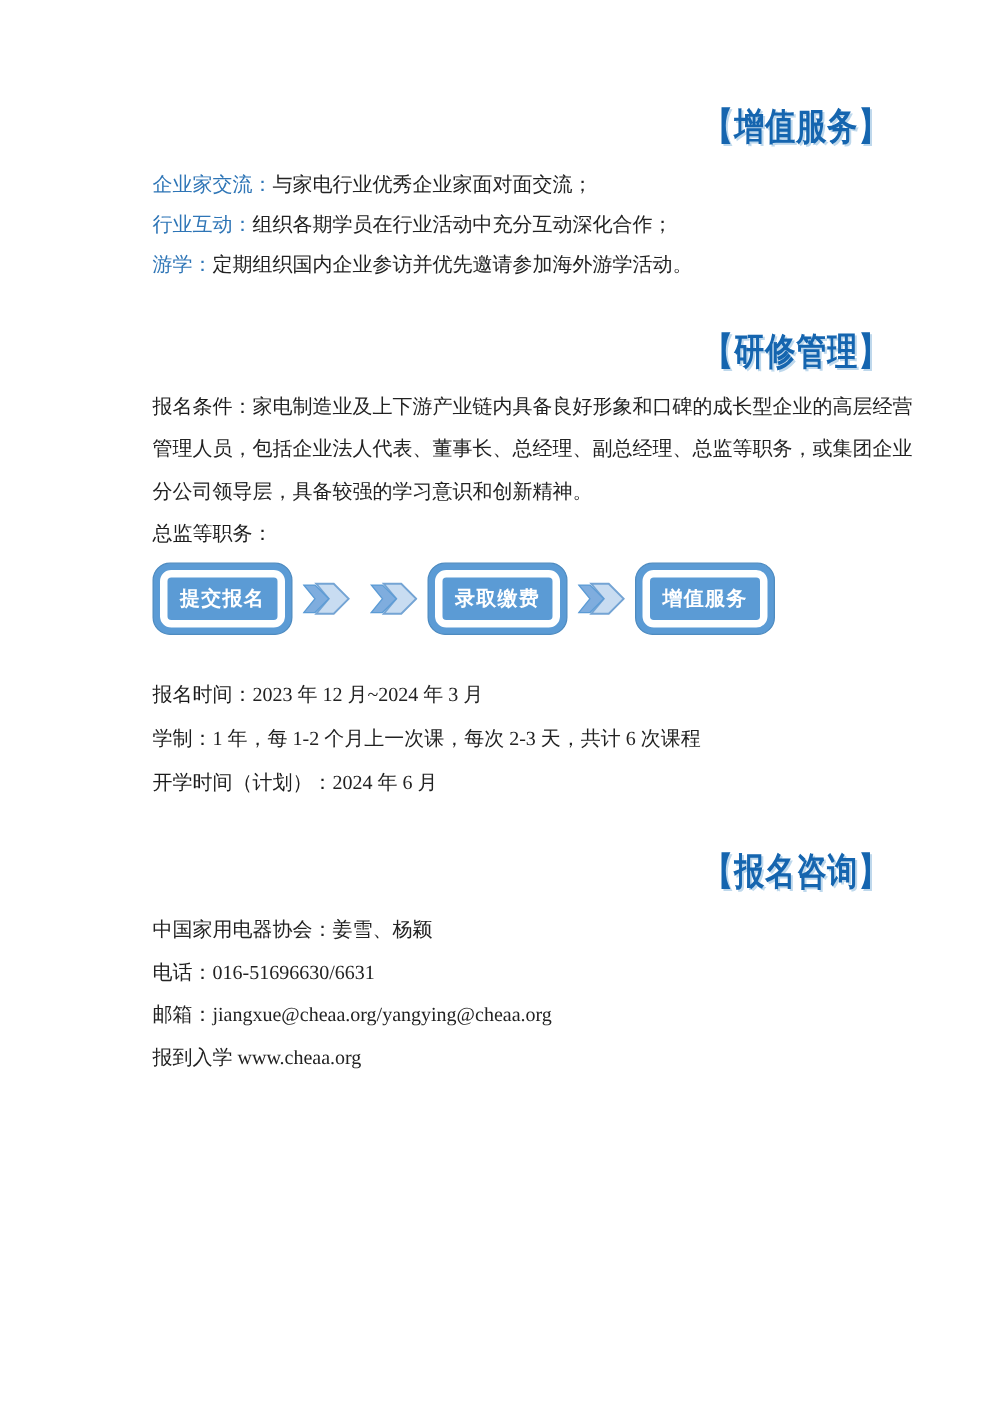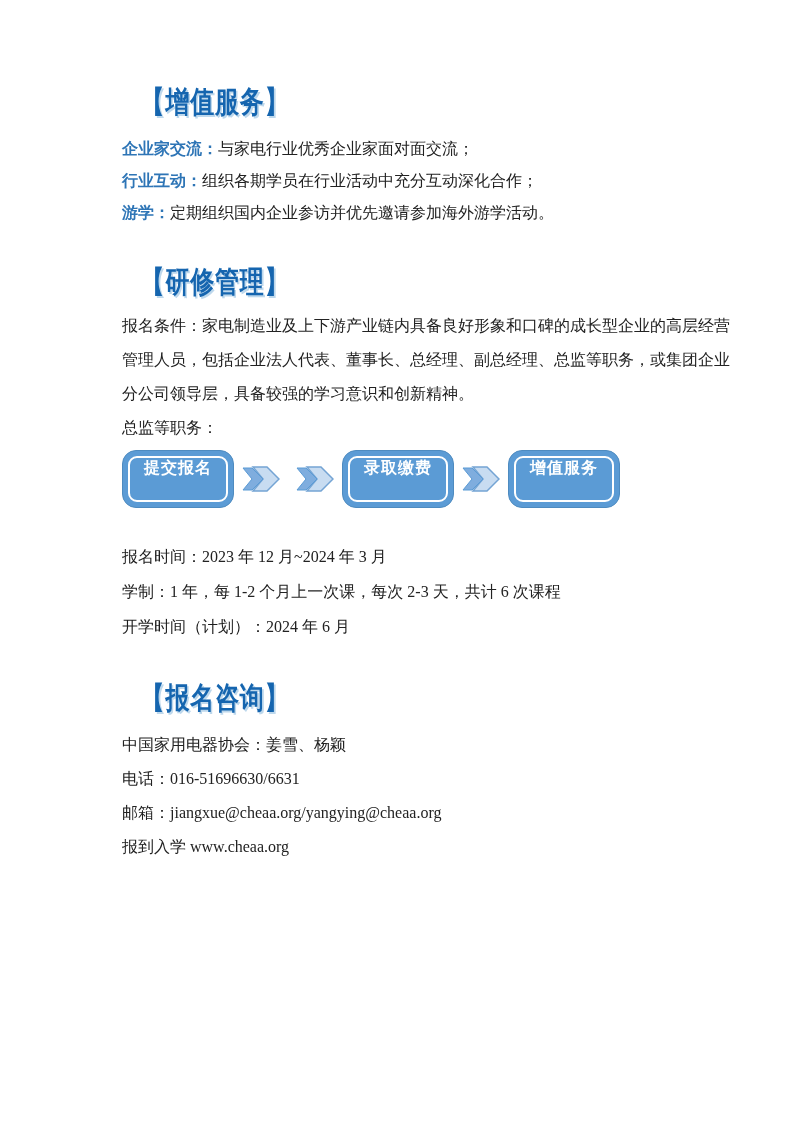--- a/index.html
+++ b/index.html
@@ -9,37 +9,37 @@
     margin:0 auto;
     background:#ffffff;
     box-sizing:border-box;
     padding:82px 70px 0 122px;
     font-family:"Liberation Serif","DejaVu Serif",serif;
     color:#222222;
     overflow:hidden;
   }
   .sec-title{
     margin:0;
-    text-align:left;
+    text-align:right;
     font-size:30px;
     font-weight:700;
     line-height:40px;
     color:#1565af;
     letter-spacing:1px;
   }
   .sec-title .squeeze{
     display:inline-block;
     transform:scaleX(0.8);
     text-shadow:2px 2px 0 #bed8ec;
   }
   .sec-title.m2{margin-top:33px;}
   .sec-title.m3{margin-top:34px;}
   .svc{margin-top:11px;}
   .svc p{margin:0;font-size:16px;line-height:32px;}
-  .lbl-blue{color:#2e75b6;font-weight:700;text-align:right;}
+  .lbl-blue{color:#2e75b6;font-weight:400;text-align:right;}
   .b{font-weight:400;color:#1c1c1c;}
   .para{
     margin:7px 0 0 0;
     font-size:16px;
     line-height:34px;
     text-align:justify;
   }
   .process-label{
     margin:0;
     font-size:16px;
@@ -56,23 +56,23 @@
     width:112px;height:58px;
     box-sizing:border-box;
     background:#5b9bd5;
     border:1px solid #4e8bc0;
     border-radius:14px;
     padding:5px;
   }
   .step-in{
     width:100%;height:100%;
     box-sizing:border-box;
-    border:2px solid #ffffff;
+    border:6px solid #ffffff;
     border-radius:9px;
-    display:flex;justify-content:center;
+    display:flex;align-items:center;justify-content:center;
   }
   .step-in span{
     color:#ffffff;
     font-size:16px;
     font-weight:700;
     letter-spacing:1px;
   }
   .arrow{flex:none;margin:0 8px;display:block;}
   .details{margin-top:31px;}
   .details p{

